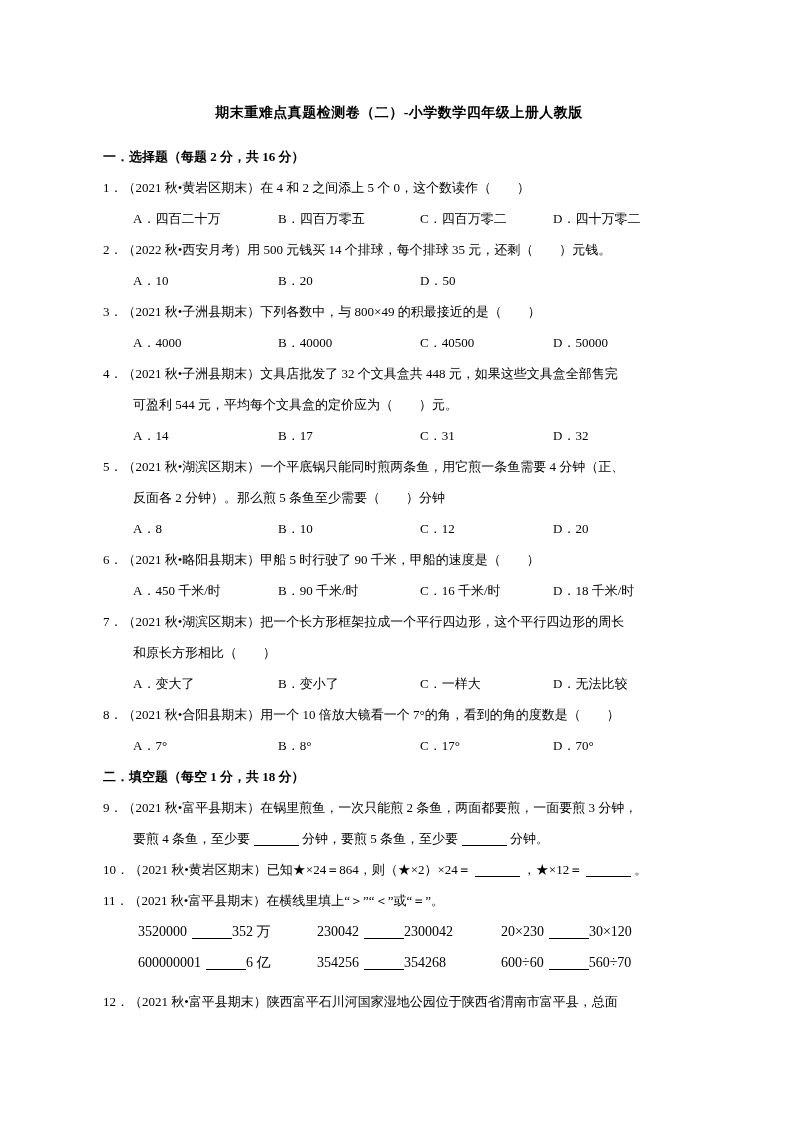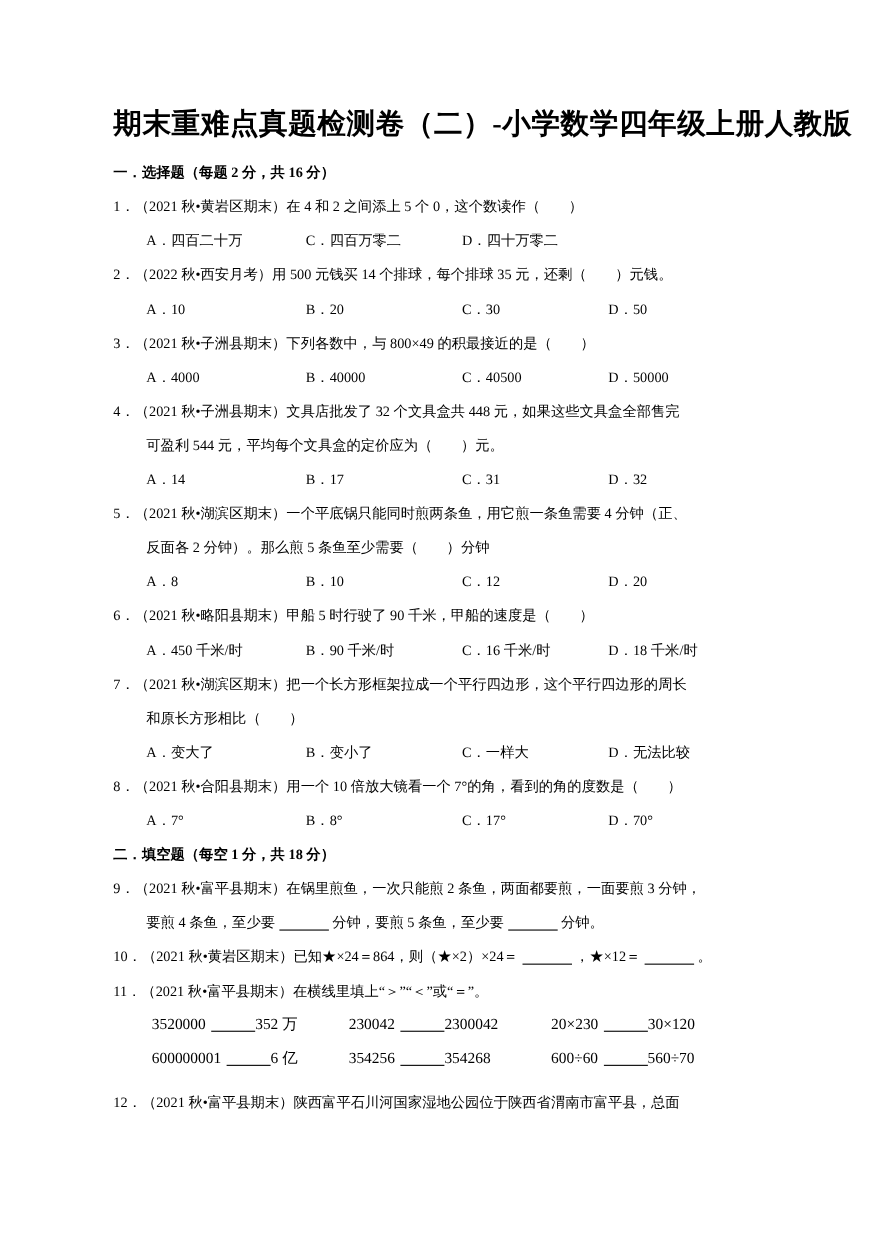--- a/index.html
+++ b/index.html
@@ -7,21 +7,21 @@
     position:relative;
     width:793px;height:1122px;
     background:#ffffff;
     color:#000;
     font-family:"Liberation Serif","DejaVu Serif",serif;
     box-sizing:border-box;
     padding:96px 98px 0 103px;
     overflow:hidden;
   }
   .title{
-    font-size:26px;
+    font-size:14px;
     font-weight:bold;
     text-align:center;
     margin:0 0 11px 0;
     line-height:34px;
     letter-spacing:0.5px;
     white-space:nowrap;
   }
   .line{
     font-size:13px;
     line-height:31px;
@@ -60,31 +60,31 @@
 <div class="page">
 
   <h1 class="title">期末重难点真题检测卷（二）-小学数学四年级上册人教版</h1>
 
   <p class="line sec-h">一．选择题（每题 2 分，共 16 分）</p>
 
   <div>
     <p class="line">1．（2021 秋•黄岩区期末）在 4 和 2 之间添上 5 个 0，这个数读作（　　）</p>
     <div class="opts">
       <span>A．四百二十万</span>
+      <span>B．四百万零五</span>
       <span>C．四百万零二</span>
       <span>D．四十万零二</span>
     </div>
   </div>
 
   <div>
     <p class="line">2．（2022 秋•西安月考）用 500 元钱买 14 个排球，每个排球 35 元，还剩（　　）元钱。</p>
     <div class="opts">
       <span>A．10</span>
       <span>B．20</span>
-      <span>C．30</span>
       <span>D．50</span>
     </div>
   </div>
 
   <div>
     <p class="line">3．（2021 秋•子洲县期末）下列各数中，与 800×49 的积最接近的是（　　）</p>
     <div class="opts">
       <span>A．4000</span>
       <span>B．40000</span>
       <span>C．40500</span>

